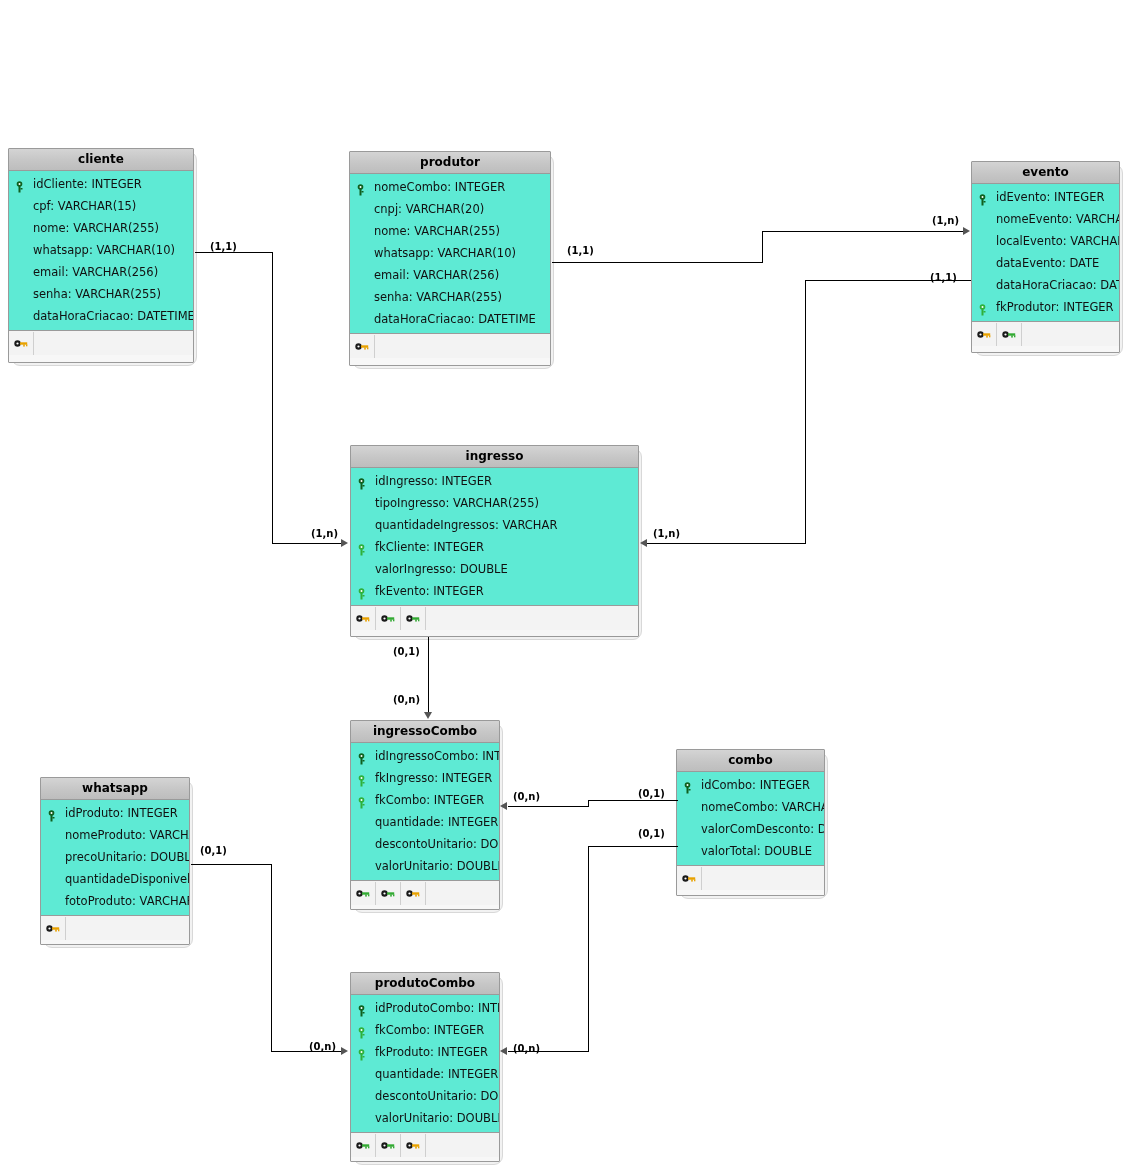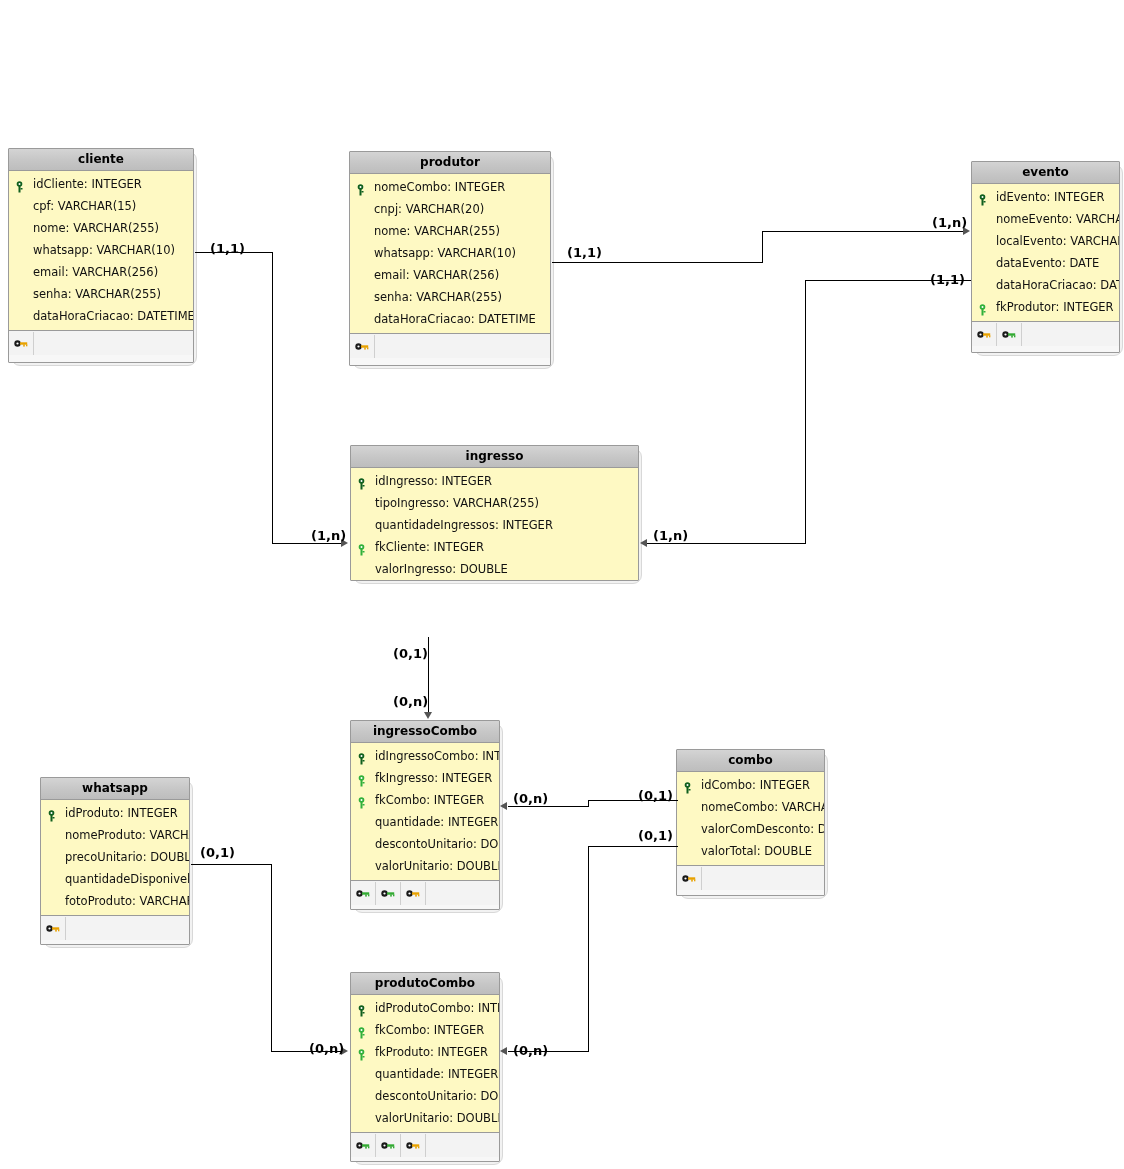--- a/index.html
+++ b/index.html
@@ -10,38 +10,38 @@
   .table{position:absolute;box-sizing:border-box;}
   .tbl-shadow{position:absolute;left:3px;top:3px;right:-3px;bottom:-3px;
               background:#f2f2f2;border:1px solid #d8d8d8;border-radius:9px;}
   .tbl-body{position:relative;width:100%;height:100%;box-sizing:border-box;
             border:1px solid #9a9a9a;border-radius:1px;background:#f7f7f7;
             overflow:hidden;}
   .tbl-head{height:21px;line-height:21px;text-align:center;font-weight:bold;
             font-size:12px;color:#000;
             background:linear-gradient(to bottom,#d4d4d4 0%,#c6c6c6 55%,#bdbdbd 100%);
             border-bottom:1px solid #9a9a9a;}
-  .tbl-cols{background:#fef9c3;border-bottom:1px solid #9a9a9a;padding:2px 0 3px 0;
+  .tbl-cols{background:#5eead4;border-bottom:1px solid #9a9a9a;padding:2px 0 3px 0;
             overflow:hidden;}
   .col{position:relative;height:22px;line-height:22px;font-size:11.5px;color:#111;
        white-space:nowrap;padding-left:24px;overflow:hidden;}
   .col .kicon{position:absolute;left:5px;top:5px;}
   .tbl-foot{height:24px;background:#f3f3f3;display:flex;align-items:center;}
   .foot-cell{width:24px;height:23px;border-right:1px solid #cfcfcf;
              display:flex;align-items:center;justify-content:center;}
   .foot-spacer{flex:1;height:23px;border-left:0;}
 
   
   .kicon{display:inline-block;width:14px;height:13px;}
 
   
   .ln{position:absolute;background:#000;}
   .lh{height:1px;}
   .lv{width:1px;}
-  .card{position:absolute;font-size:13px;font-weight:bold;color:#000;
+  .card{position:absolute;font-size:10px;font-weight:bold;color:#000;
         white-space:nowrap;}
   .arw{position:absolute;width:0;height:0;}
   .arw-r{border-top:4px solid transparent;border-bottom:4px solid transparent;
          border-left:7px solid #555;}
   .arw-l{border-top:4px solid transparent;border-bottom:4px solid transparent;
          border-right:7px solid #555;}
   .arw-d{border-left:4px solid transparent;border-right:4px solid transparent;
          border-top:7px solid #555;}
 </style>
 </head>
@@ -150,33 +150,33 @@
               <circle cx="3.5" cy="6.5" r="1.1" fill="#ffffff"></circle>
               <rect x="6" y="5.3" width="7.2" height="2.4" fill="#33aa33"></rect>
               <rect x="9.2" y="7.4" width="1.6" height="2.2" fill="#33aa33"></rect>
               <rect x="12" y="7.4" width="1.4" height="1.9" fill="#33aa33"></rect>
             </svg>
           </div>
           <div class="foot-spacer"></div>
         </div>
       </div>
     </div>
-    <div class="table" style="left: 350px; top: 445px; width: 289px; height: 136px;">
+    <div class="table" style="left: 350px; top: 445px; width: 289px; height: 192px;">
       <div class="tbl-shadow"></div>
       <div class="tbl-body">
         <div class="tbl-head">ingresso</div>
         <div class="tbl-cols">
           <div class="col"><span class="kicon"><svg width="11" height="12" viewBox="0 0 11 12">
                 <circle cx="5.5" cy="3" r="2.8" fill="#0f5f1e"></circle>
                 <circle cx="5.5" cy="3" r="1" fill="#ffffff"></circle>
                 <rect x="4.5" y="5" width="2" height="6.5" fill="#0f5f1e"></rect>
                 <rect x="6.5" y="7" width="2" height="1.5" fill="#0f5f1e"></rect>
               </svg></span><span>idIngresso: INTEGER</span></div>
           <div class="col"><span>tipoIngresso: VARCHAR(255)</span></div>
-          <div class="col"><span>quantidadeIngressos: INTEGER</span></div>
+          <div class="col"><span>quantidadeIngressos: VARCHAR</span></div>
           <div class="col"><span class="kicon"><svg width="11" height="12" viewBox="0 0 11 12">
                 <circle cx="5.5" cy="3" r="2.8" fill="#2fb03a"></circle>
                 <circle cx="5.5" cy="3" r="1" fill="#ffffff"></circle>
                 <rect x="4.5" y="5" width="2" height="6.5" fill="#2fb03a"></rect>
                 <rect x="6.5" y="7" width="2" height="1.5" fill="#2fb03a"></rect>
               </svg></span><span>fkCliente: INTEGER</span></div>
           <div class="col"><span>valorIngresso: DOUBLE</span></div>
           <div class="col"><span class="kicon"><svg width="11" height="12" viewBox="0 0 11 12">
                 <circle cx="5.5" cy="3" r="2.8" fill="#2fb03a"></circle>
                 <circle cx="5.5" cy="3" r="1" fill="#ffffff"></circle>

